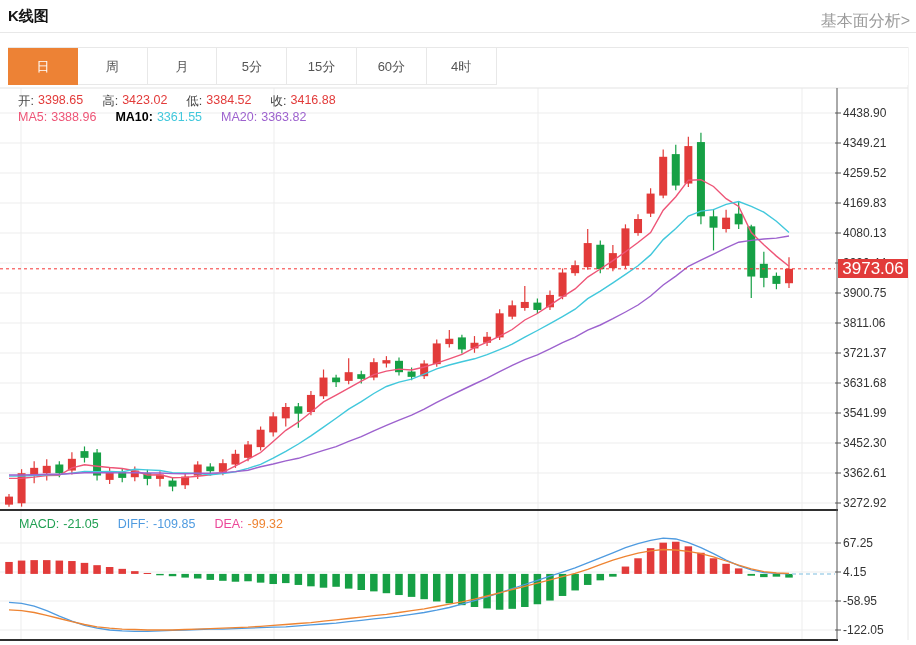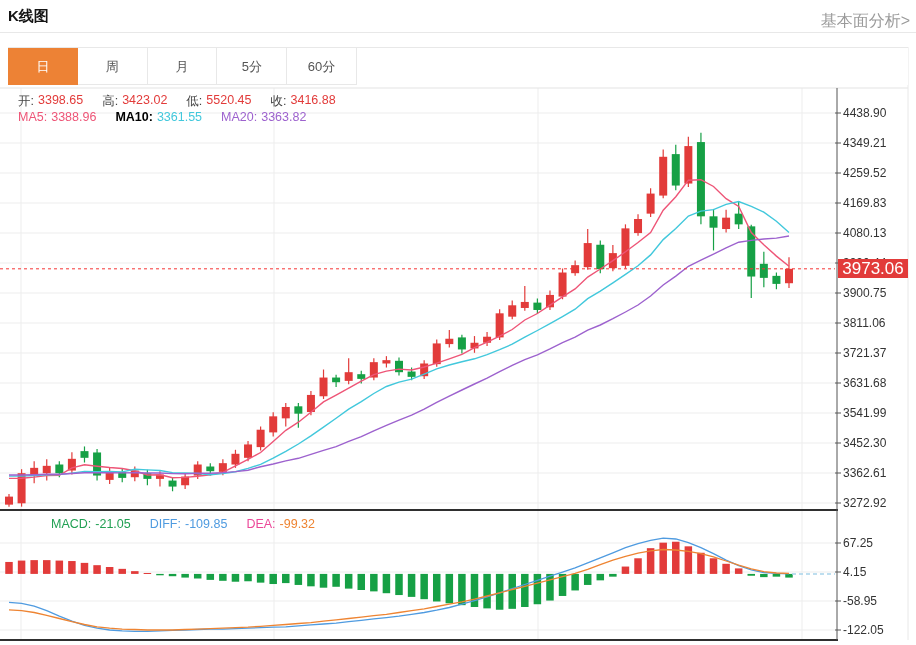--- a/index.html
+++ b/index.html
@@ -14,21 +14,21 @@
   .tab{width:69.8px;height:37px;line-height:37px;text-align:center;font-size:13px;color:#555;
        border-right:1px solid #e8e8e8;border-bottom:1px solid #e8e8e8;box-sizing:border-box;cursor:pointer;background:#fff;}
   .tab.active{color:#fff;border:none;}
   #chart-svg{position:absolute;left:0;top:0;z-index:1;}
   svg text{font-family:"Liberation Sans","DejaVu Sans",sans-serif;}
   .row{position:absolute;font-size:12.5px;display:flex;white-space:nowrap;z-index:3;}
   .row .pair{display:flex;margin-right:15px;}
   .row .pair span{margin-right:4px;}
   .ohlc{left:18px;top:93px;}
   .ma{left:18px;top:110px;}
-  .macdrow{left:19px;top:517px;margin-left:32px;}
+  .macdrow{left:19px;top:517px;}
   .badge{position:absolute;left:838px;top:259px;width:70px;height:19px;line-height:19px;
          text-align:center;color:#fff;font-size:17px;z-index:5;}
 </style>
 </head>
 <body>
 
 <svg id="chart-svg" width="916" height="645">
     <line x1="21" y1="88" x2="21" y2="640" stroke="#ededed"></line>
     <line x1="274" y1="88" x2="274" y2="640" stroke="#ededed"></line>
     <line x1="538" y1="88" x2="538" y2="640" stroke="#ededed"></line>
@@ -293,35 +293,37 @@
 <div class="header">
   <div class="title">K线图</div>
   <a class="link">基本面分析&gt;</a>
 </div>
 
 <div class="tabs">
     <div class="tab active" style="background: rgb(237, 130, 53);">日</div>
     <div class="tab">周</div>
     <div class="tab">月</div>
     <div class="tab">5分</div>
+    <div class="tab">15分</div>
     <div class="tab">60分</div>
+    <div class="tab">4时</div>
   </div>
 
 <div class="row ohlc">
   <span class="pair">
       <span style="color: rgb(68, 68, 68);">开:</span>
       <span style="color: rgb(226, 59, 58);">3398.65</span>
     </span>
   <span class="pair">
       <span style="color: rgb(68, 68, 68);">高:</span>
       <span style="color: rgb(226, 59, 58);">3423.02</span>
     </span>
   <span class="pair">
       <span style="color: rgb(68, 68, 68);">低:</span>
-      <span style="color: rgb(226, 59, 58);">5520.45</span>
+      <span style="color: rgb(226, 59, 58);">3384.52</span>
     </span>
   <span class="pair">
       <span style="color: rgb(68, 68, 68);">收:</span>
       <span style="color: rgb(226, 59, 58); text-align: right;">3416.88</span>
     </span>
 </div>
 
 <div class="row ma">
   <span class="pair">
       <span style="color: rgb(238, 85, 119);">MA5:</span>

